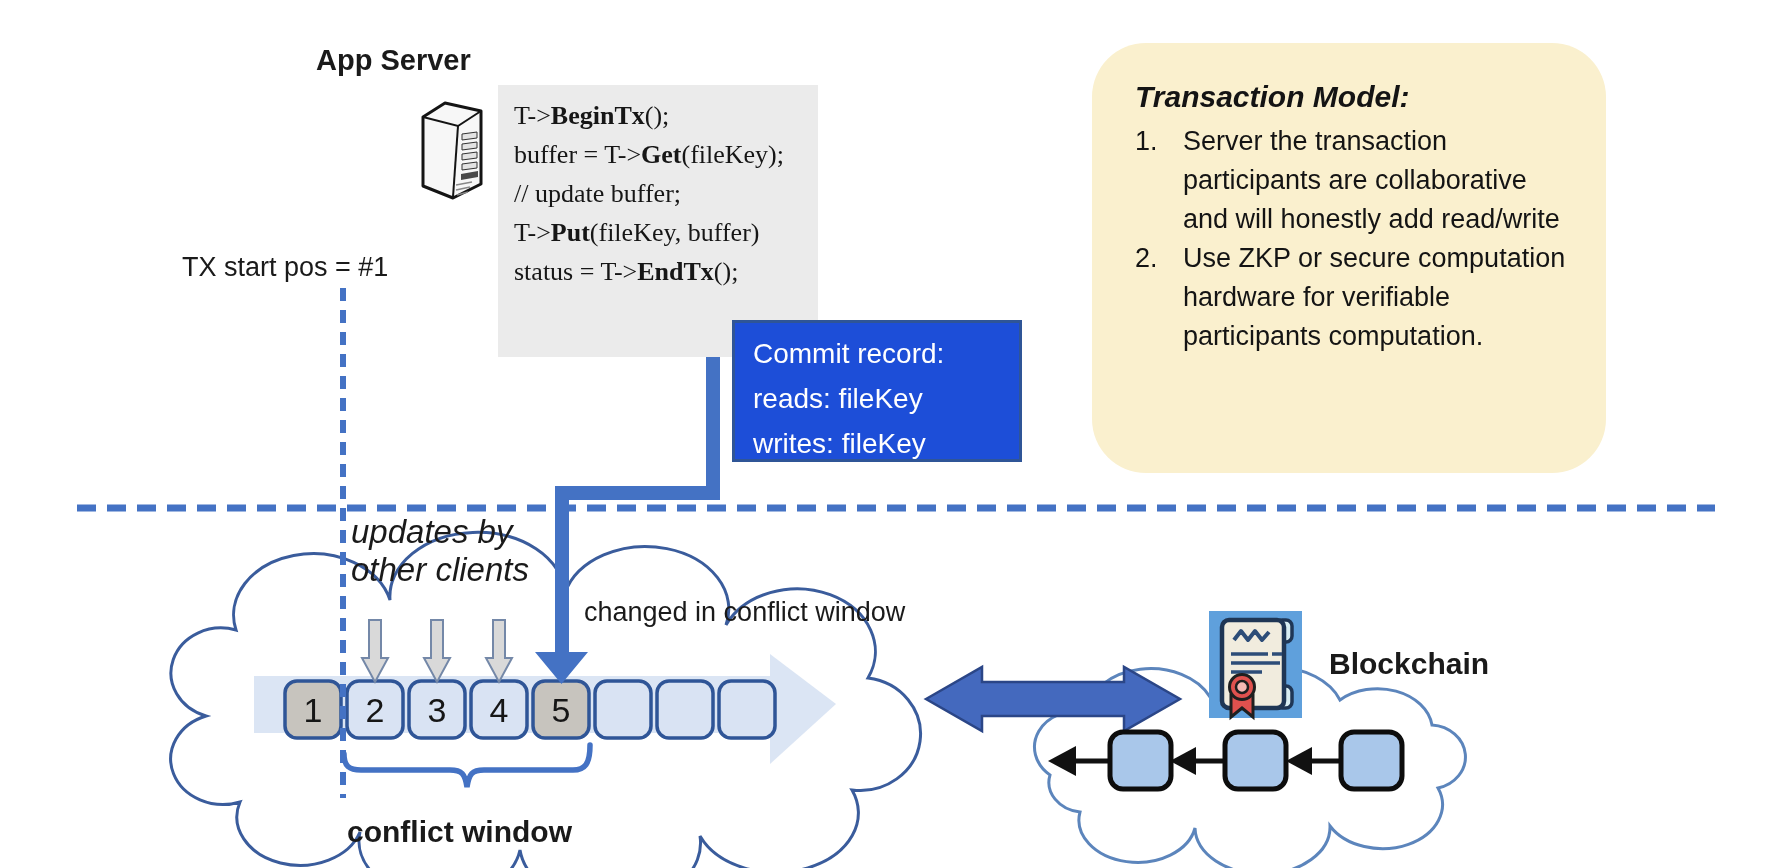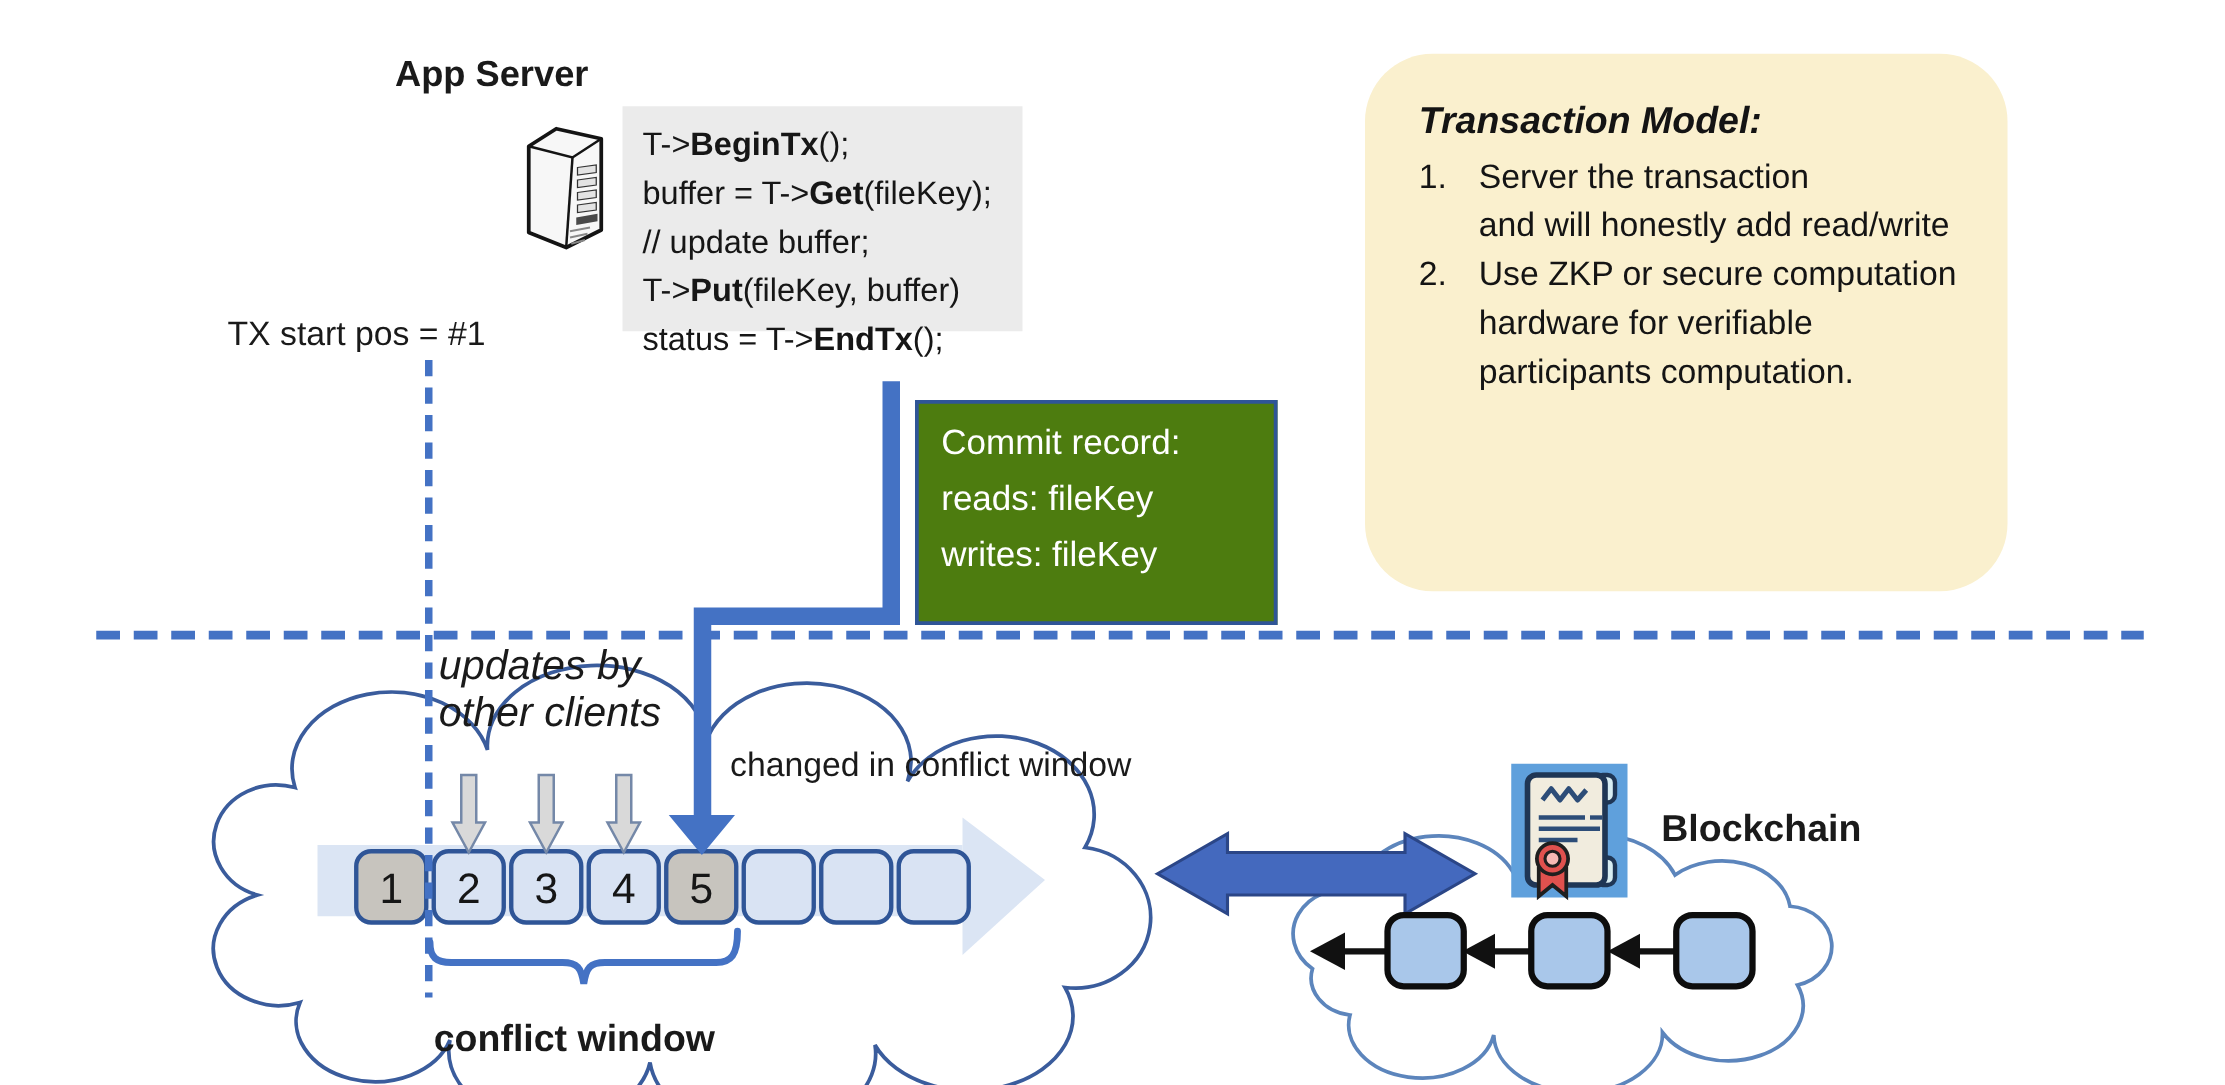--- a/index.html
+++ b/index.html
@@ -3,24 +3,24 @@
 <meta charset="utf-8">
 <style>
   html,body{margin:0;padding:0;background:#fff;}
   body{font-family:"Liberation Sans",sans-serif;}
   #stage{position:relative;width:1780px;height:868px;background:#ffffff;overflow:hidden;}
   #overlay{position:absolute;left:0;top:0;z-index:1;}
   .txt{position:absolute;z-index:2;color:#1a1a1a;white-space:nowrap;}
   .bold{font-weight:bold;}
   #app-server-title{left:316px;top:44px;font-size:29px;font-weight:bold;}
   #tx-start-label{left:182px;top:252px;font-size:27px;}
-  #code-box{left:498px;top:85px;width:320px;height:180px;background:#EBEBEB;z-index:2;position:absolute;
-            padding:11px 0 0 16px;box-sizing:border-box;font-size:26px;line-height:39px;color:#161616;}
-  #commit-box{left:732px;top:320px;width:290px;height:180px;position:absolute;z-index:2;
-              background:#4d7c0f;border:3px solid #2F5597;box-sizing:border-box;
+  #code-box{left:498px;top:85px;width:320px;height:272px;background:#EBEBEB;z-index:2;position:absolute;
+            padding:11px 0 0 16px;box-sizing:border-box;font-size:26px;line-height:39px;color:#161616;font-family:Liberation Serif, serif;}
+  #commit-box{left:732px;top:320px;width:290px;height:142px;position:absolute;z-index:2;
+              background:#1d4ed8;border:3px solid #2F5597;box-sizing:border-box;
               color:#fff;font-size:28px;line-height:45px;padding:8px 0 0 18px;}
   #note-box{left:1092px;top:43px;width:514px;height:430px;position:absolute;z-index:2;
             background:#FAF0CE;border-radius:54px;box-sizing:border-box;padding:34px 30px 0 43px;
             color:#141414;}
   #note-title{font-size:30px;font-weight:bold;font-style:italic;line-height:40px;margin-bottom:5px;}
   .tm-item{display:flex;font-size:27px;line-height:39px;}
   .tm-num{width:48px;flex:none;}
   #updates-label{left:351px;top:513px;font-size:33px;line-height:38px;font-style:italic;}
   #tx-commits-label{left:584px;top:593px;font-size:27px;line-height:38px;}
   #conflict-window-label{left:347px;top:795px;font-size:30px;font-weight:bold;margin-top:20px;}
@@ -140,20 +140,21 @@
     <div>writes: fileKey</div>
   </div>
 
   <div id="note-box">
     <div id="note-title">Transaction Model:</div>
     <div id="note-items">
         <div class="tm-item">
           <div class="tm-num">1.</div>
           <div>
             <div>Server the transaction</div>
+            <div>participants are collaborative</div>
             <div>and will honestly add read/write</div>
           </div>
         </div>
         <div class="tm-item">
           <div class="tm-num">2.</div>
           <div>
             <div>Use ZKP or secure computation</div>
             <div>hardware for verifiable</div>
             <div>participants computation.</div>
           </div>

